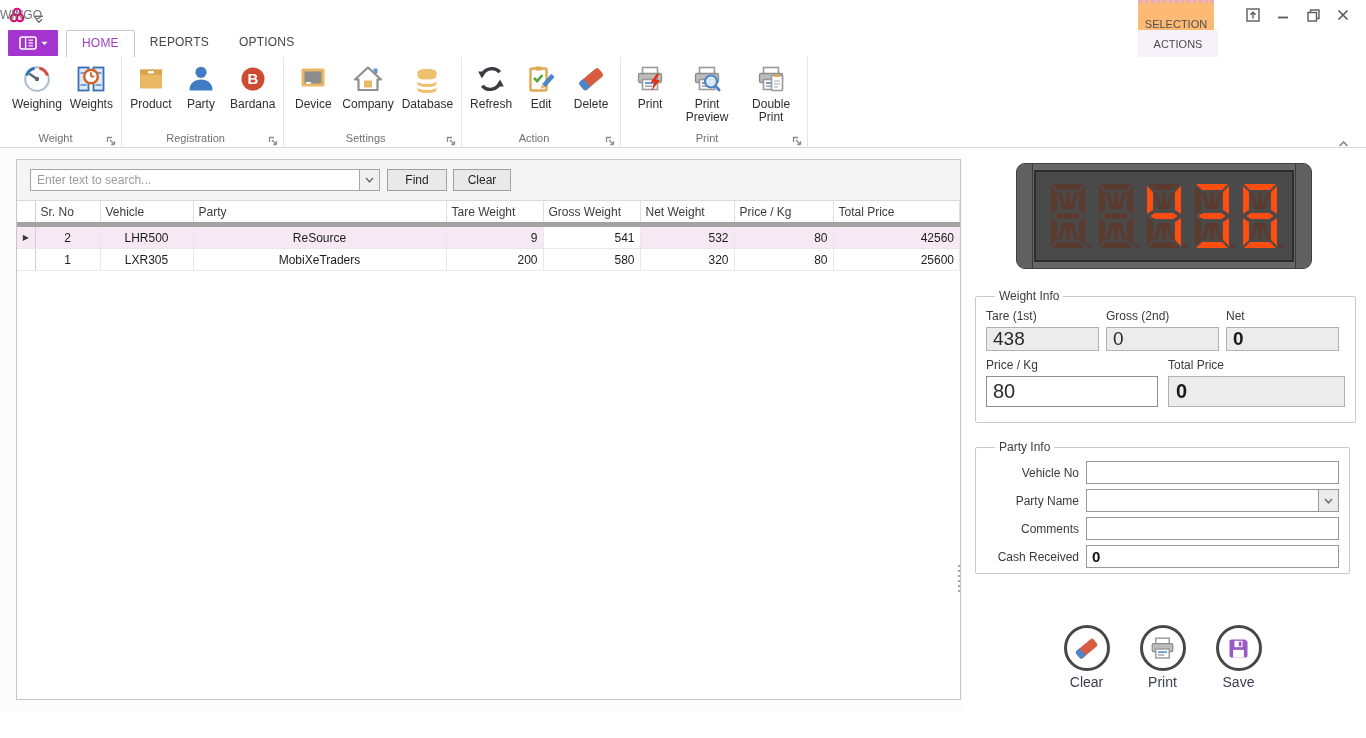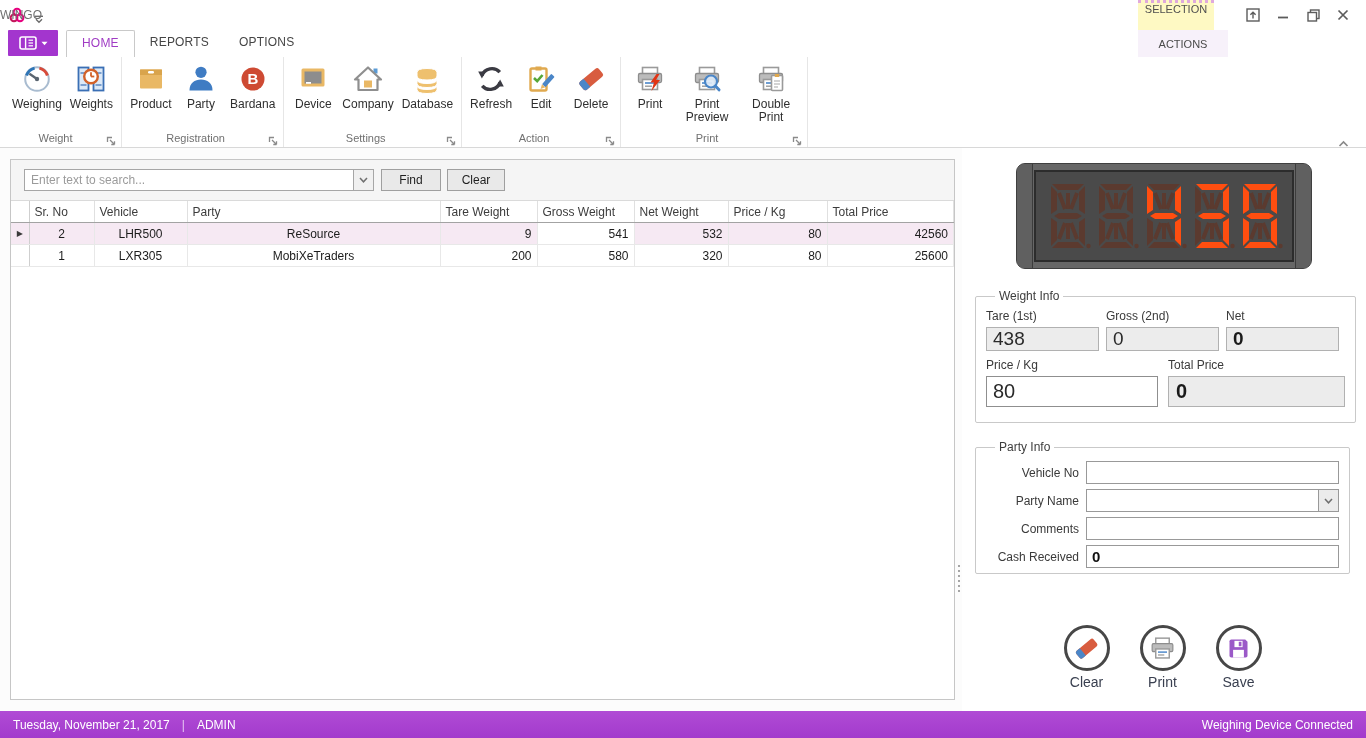--- a/index.html
+++ b/index.html
@@ -8,69 +8,69 @@
     font-family:"Liberation Sans","DejaVu Sans",sans-serif;
   }
   .window{position:relative;width:1366px;height:738px;background:#fff;}
 
   
   .titlebar{position:relative;height:30px;background:#fff;}
   .app-logo{position:absolute;left:9px;top:7px;width:16px;height:16px;}
   .qat-arrow{position:absolute;left:34px;top:10px;width:10px;height:9px;}
   .win-title{position:absolute;left:0;right:0;top:0;height:30px;line-height:30px;text-align:left;
     font-size:12px;color:#6f6f6f;}
-  .selection-block{position:absolute;left:1138px;top:0;width:76px;height:30px;background:#fef9c3;
-    border-top:3px dotted #dfa9dd;box-sizing:border-box;display:flex;align-items:flex-start;justify-content:center;
+  .selection-block{position:absolute;left:1138px;top:0;width:76px;height:30px;background:#fdba74;
+    border-top:3px dotted #dfa9dd;box-sizing:border-box;display:flex;align-items:flex-end;justify-content:center;
     font-size:11px;color:#4f4f4f;}
   .winbtns{position:absolute;right:8px;top:0;height:30px;display:flex;align-items:center;}
   .winbtn{width:30px;height:30px;display:flex;align-items:center;justify-content:center;cursor:default;}
 
   
   .tabrow{position:relative;height:27px;background:#fff;}
   .app-menu-btn{position:absolute;left:8px;top:0;width:50px;height:26px;background:var(--accent);
     display:flex;align-items:center;justify-content:center;gap:4px;border-radius:1px;}
   .tabs{position:absolute;left:66px;top:0;height:27px;display:flex;}
   .tab{padding:0 15px;height:26px;line-height:25px;font-size:12px;font-weight:normal;color:#454545;letter-spacing:.2px;}
   .tab.active{color:var(--home-text);background:#fff;border:1px solid #c9c9c9;border-bottom:none;border-radius:2px 2px 0 0;}
-  .actions-tab{position:absolute;left:1138px;top:0;width:90px;height:27px;background:#f7f1fa;
+  .actions-tab{position:absolute;left:1138px;top:0;width:80px;height:27px;background:#f7f1fa;
     display:flex;align-items:center;justify-content:center;font-size:11px;color:#4a4a4a;}
 
   
   .ribbon{position:relative;height:90px;background:#fff;border-bottom:1px solid #d8d8d8;box-sizing:content-box;}
   .ribbon-groups{display:flex;height:90px;padding-left:4px;}
   .rgroup{position:relative;display:flex;align-items:flex-start;padding:2px 4px 16px 4px;border-right:1px solid #e6e6e6;}
   .rbtns{display:flex;}
   .rbtn{display:flex;flex-direction:column;align-items:center;padding:2px 4px;min-width:42px;cursor:default;}
   .ricon{width:30px;height:30px;margin-top:3px;}
   .ricon svg{display:block;}
   .rlabel{font-size:12px;color:#2f2f2f;text-align:center;line-height:13px;margin-top:4px;max-width:56px;}
   .rgroup-footer{position:absolute;left:2px;right:16px;bottom:2px;height:13px;font-size:11px;color:#707070;
     text-align:center;line-height:13px;}
   .launcher{position:absolute;right:4px;bottom:3px;width:11px;height:11px;}
   .collapse-btn{position:absolute;right:17px;bottom:5px;width:11px;height:8px;}
 
   
   .content{position:relative;height:563px;background:#fcfcfc;}
-  .grid-panel{position:absolute;left:10px;top:11px;width:945px;height:541px;background:#fff;
+  .grid-panel{position:absolute;left:16px;top:11px;width:945px;height:541px;background:#fff;
     border:1px solid #c6c6c6;box-sizing:border-box;}
   .search-strip{height:41px;background:#f5f5f5;border-bottom:1px solid #dadada;display:flex;align-items:center;
     padding-left:13px;box-sizing:border-box;}
   .combo{display:flex;width:350px;height:22px;background:#fff;border:1px solid #a6a6a6;box-sizing:border-box;}
   .combo input{flex:1;border:none;outline:none;padding:0 6px;font-size:12px;color:#333;background:transparent;
     font-family:inherit;}
   .combo input::placeholder{color:#9b9b9b;}
   .combo-arrow{width:19px;border-left:1px solid #a6a6a6;background:#f0f0f0;display:flex;align-items:center;justify-content:center;}
   .btn{height:22px;background:#e9e9e9;border:1px solid #9f9f9f;font-size:12px;color:#1f1f1f;
     display:flex;align-items:center;justify-content:center;box-sizing:border-box;font-family:inherit;}
   .btn.find{width:60px;margin-left:7px;}
   .btn.clear{width:58px;margin-left:6px;}
 
   table.grid{border-collapse:collapse;table-layout:fixed;width:943px;}
   table.grid th{font-weight:normal;font-size:12px;color:#3c3c3c;text-align:left;padding:0 5px;height:21px;
-    border-right:1px solid #e0e0e0;border-bottom:1px solid #a3a3a3;background:#fff;overflow:hidden;white-space:nowrap;}
+    border-right:1px solid #e0e0e0;border-bottom:5px solid #a3a3a3;background:#fff;overflow:hidden;white-space:nowrap;}
   table.grid td{height:21px;font-size:12px;color:#1c1c1c;padding:0 5px;border-right:1px solid #e8e8e8;
     border-bottom:1px solid #e8e8e8;overflow:hidden;white-space:nowrap;background:#fff;}
   table.grid td.ind{padding:0;text-align:center;font-size:8px;color:#3a3a3a;border-right:1px solid #cfcfcf;}
   table.grid th.ind{border-right:1px solid #cfcfcf;}
   tr.selected td{background:var(--sel-row);}
   tr.selected td.focused{background:#fff;}
   .ac{text-align:center;} .ar{text-align:right;} .al{text-align:center;}
 
   .splitter{position:absolute;left:954px;top:406px;width:10px;height:48px;display:flex;flex-direction:column;
     align-items:center;justify-content:center;gap:3px;}
@@ -703,20 +703,14 @@
                 <rect x="15.3" y="7.5" width="3" height="5" fill="#9b59c8"></rect>
                 <rect x="9" y="16.5" width="12" height="8.5" fill="#fff"></rect>
               </svg>
             </div>
             <div class="action-label">Save</div>
           </div>
         </div>
     </div>
   </div>
 
-  <div class="statusbar">
-    <span>Tuesday, November 21, 2017</span>
-    <span class="sb-sep">|</span>
-    <span>ADMIN</span>
-    <span class="sb-right">Weighing Device Connected</span>
-  </div>
 
 </div>
 
 </body></html>

